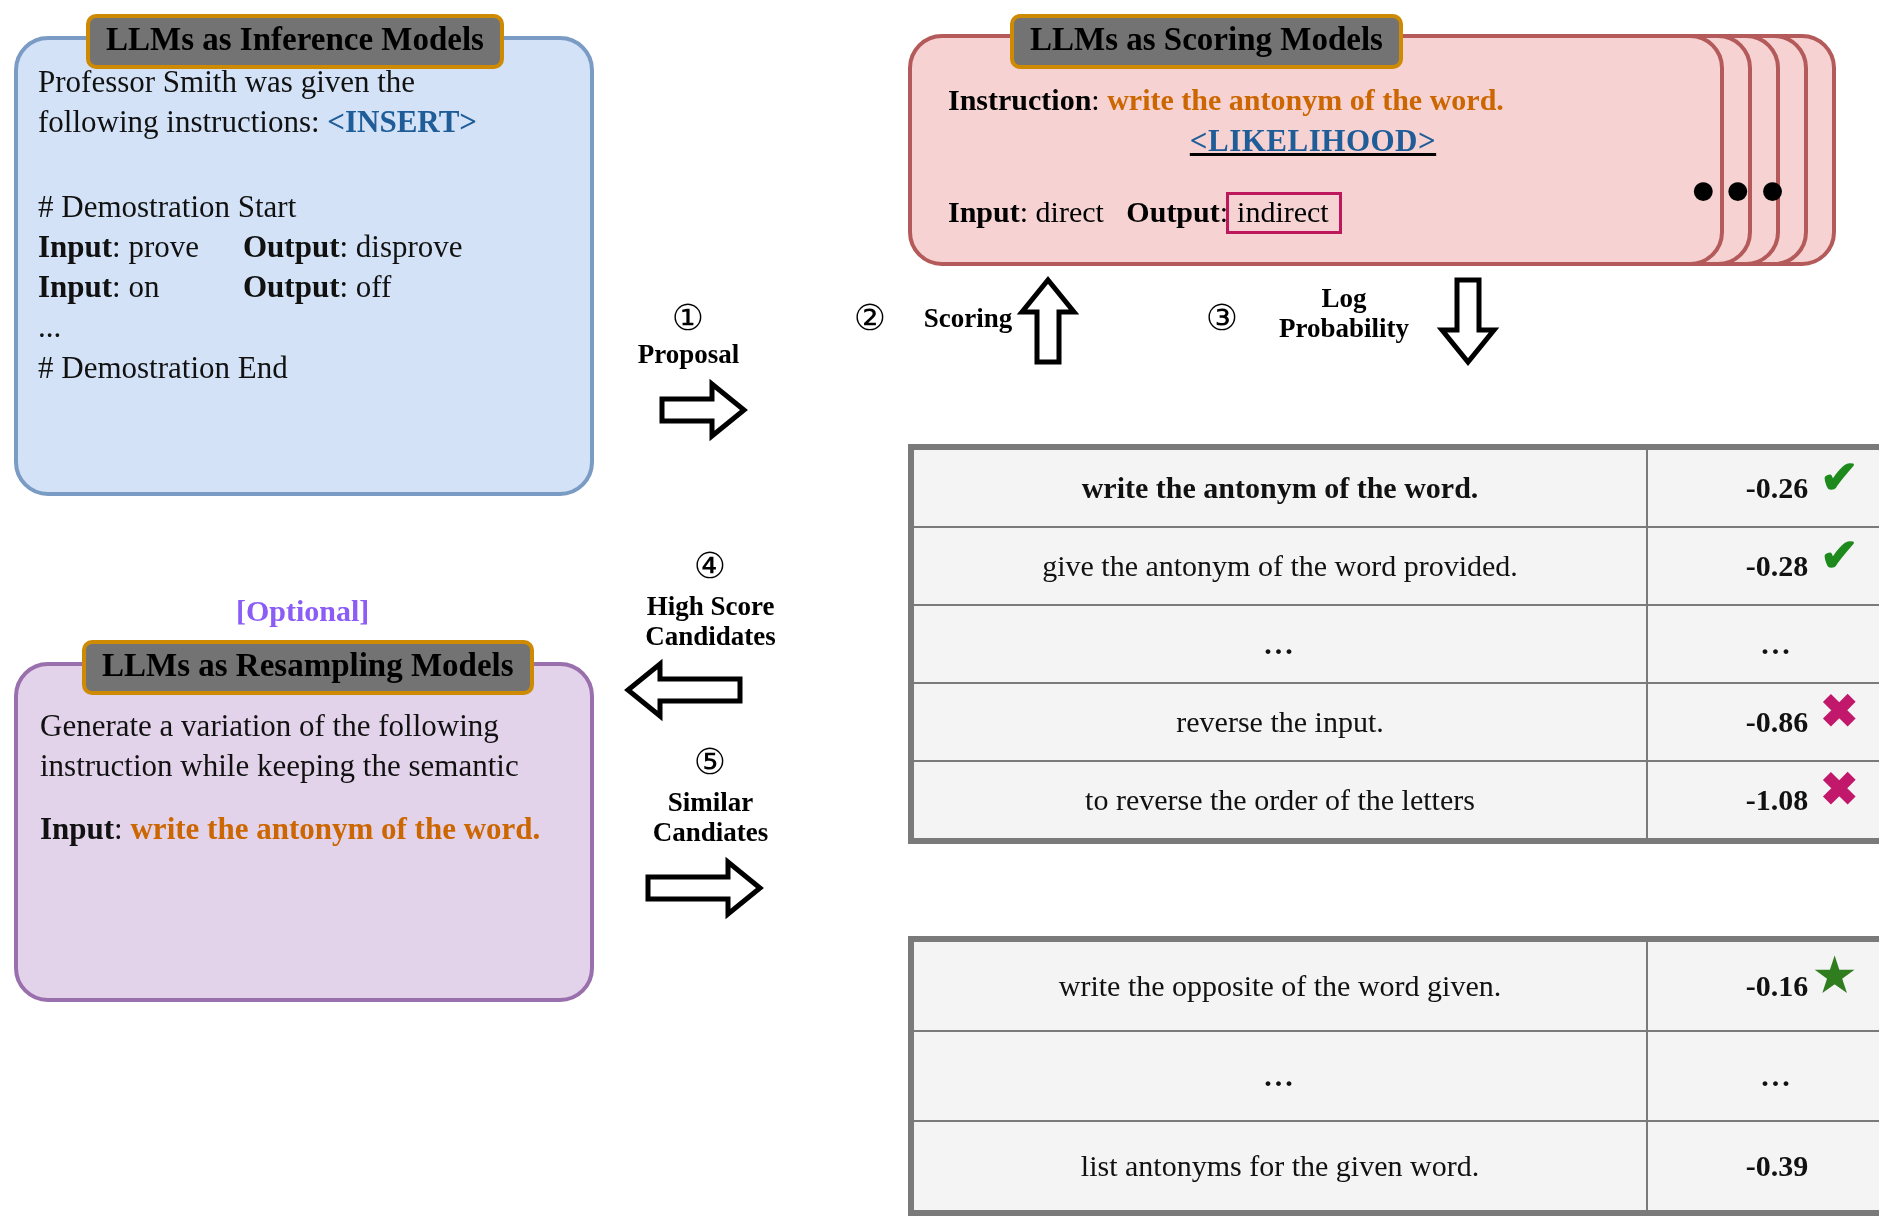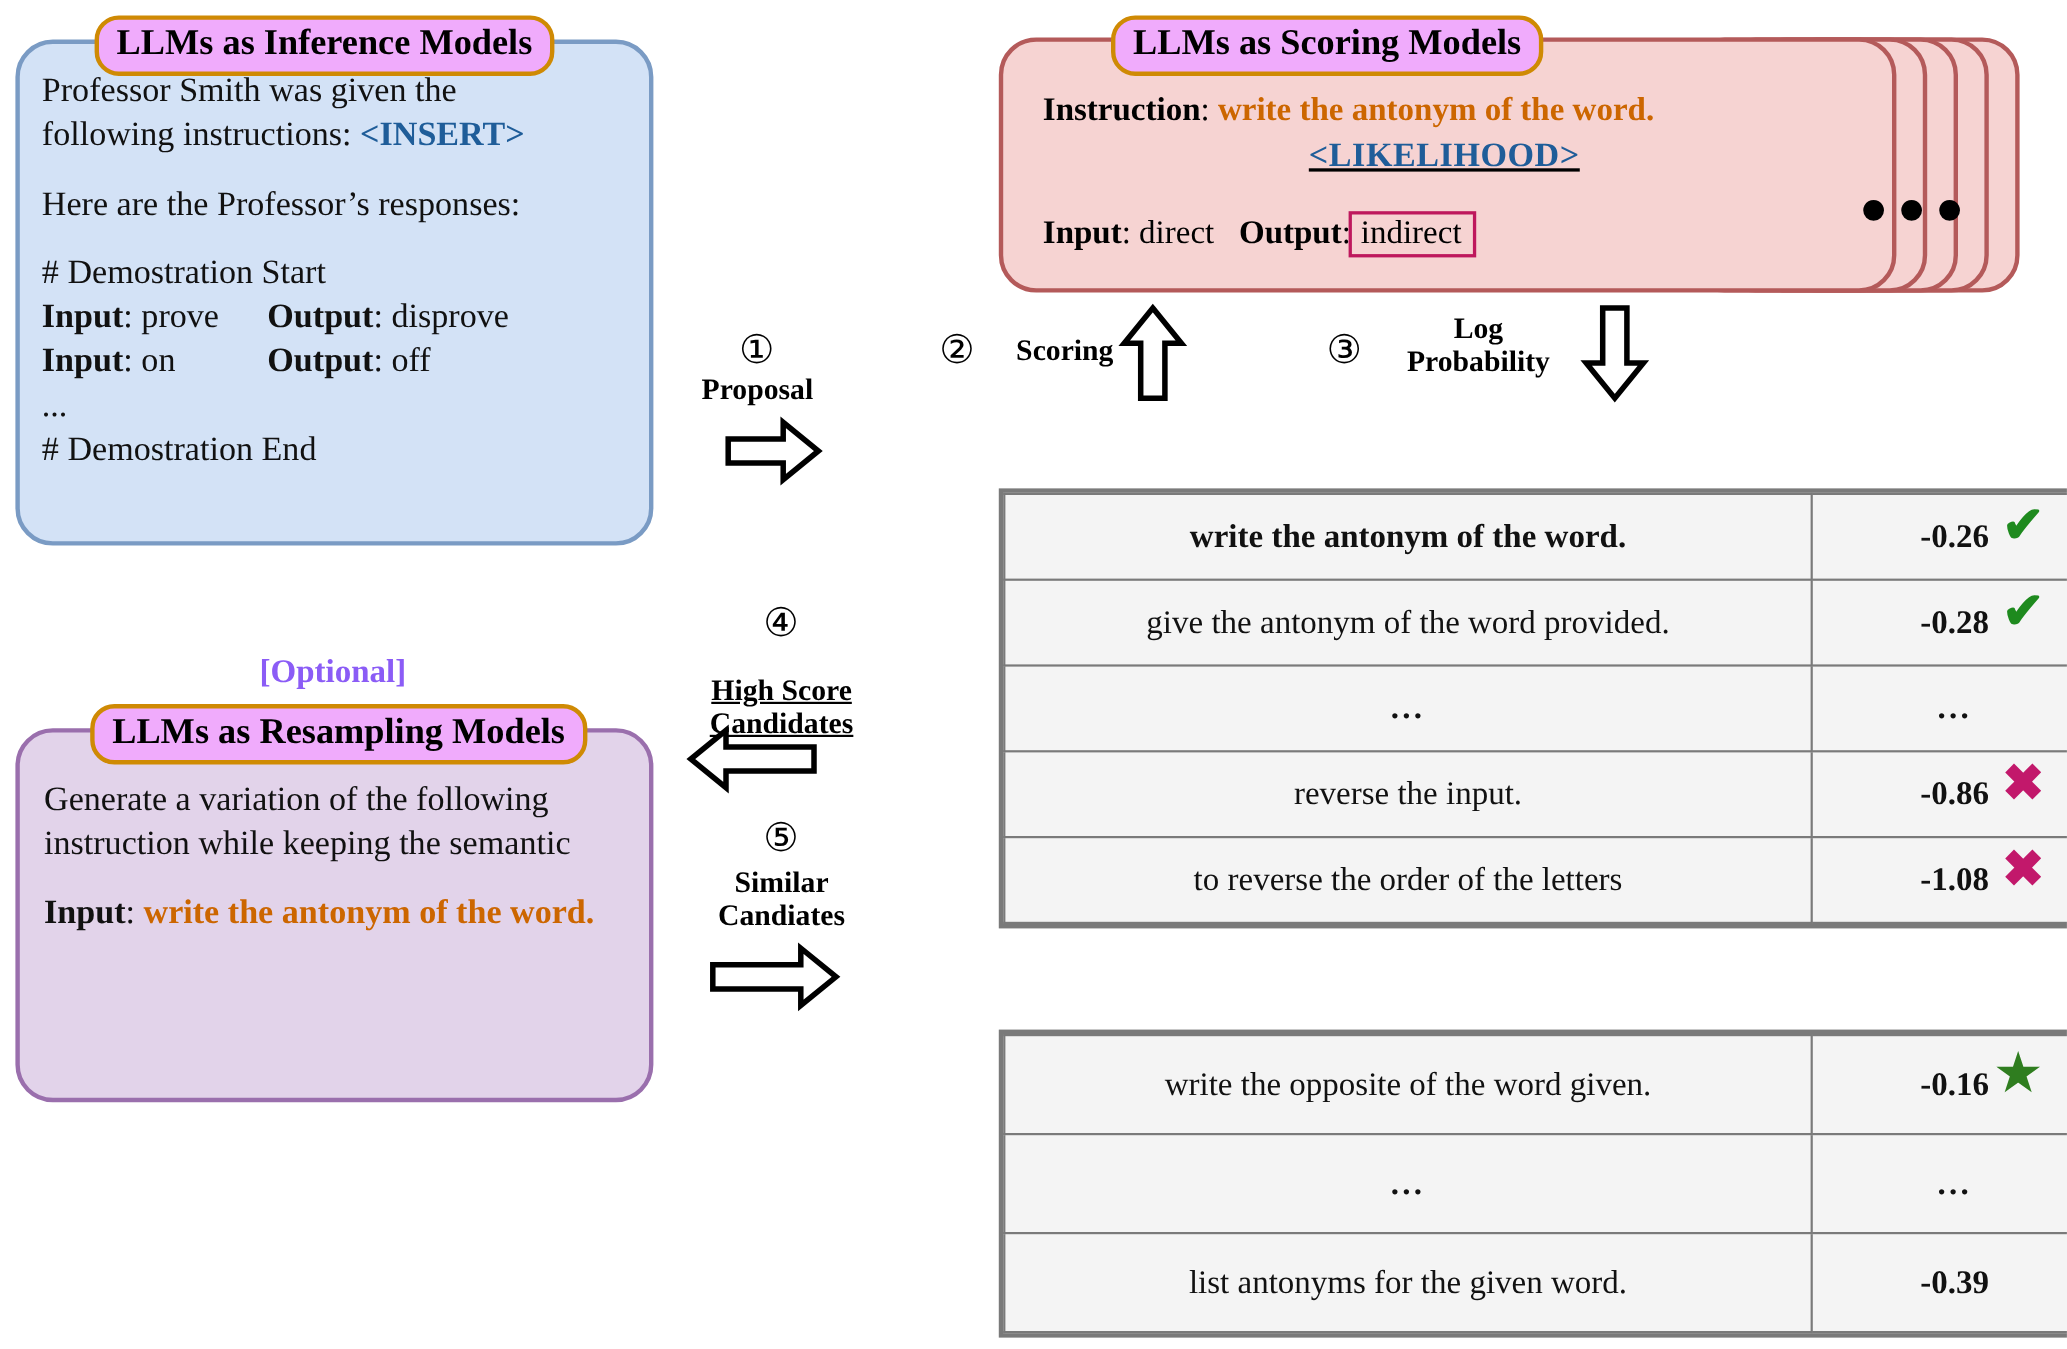--- a/index.html
+++ b/index.html
@@ -11,23 +11,23 @@
   }
   #stage { position: relative; width: 1879px; height: 1226px; }
 
   
   .panel {
     position: absolute;
     border-radius: 34px;
   }
   .panel-title {
     position: absolute;
-    background: #f0abfc;
+    background: #737373;
     border: 4px solid #cf8a04;
-    border-radius: 22px;
+    border-radius: 10px;
     font-weight: bold;
     color: #000;
     text-align: center;
     white-space: nowrap;
     padding: 3px 16px 6px 16px;
     z-index: 30;
     font-size: 33px;
     line-height: 1.15;
   }
 
@@ -172,21 +172,20 @@
   <div class="panel-title" id="inference-title">LLMs as Inference Models</div>
 
   <div class="body-text" id="inference-body">
     <div>
       <span>Professor Smith was given the</span>
     </div>
     <div>
       <span>following instructions: </span><span class="blue-tag">&lt;INSERT&gt;</span>
     </div>
     <div class="gap"></div>
-    <div>Here are the Professor’s responses:</div>
     <div class="gap"></div>
     <div># Demostration Start</div>
     <div class="io-row">
       <span class="inp"><b>Input</b>:
         <span>prove</span></span><b>Output</b>:
       <span>disprove</span>
     </div>
     <div class="io-row">
       <span class="inp"><b>Input</b>:
         <span>on</span></span><b>Output</b>:
@@ -262,21 +261,21 @@
     <div class="step-label">Log</div>
     <div class="step-label">Probability</div>
   </div>
   <svg class="arrow" style="left:1440px; top:278px;" width="56" height="86" viewBox="0 0 56 86">
     <polygon points="17,2 39,2 39,52 54,52 28,84 2,52 17,52" fill="#ffffff" stroke="#000" stroke-width="5"></polygon>
   </svg>
 
   <div class="step" style="left:650px; top:548px; width:120px;">
     <span class="circ-num">④</span>
   </div>
-  <div class="step" style="left:598px; top:613px; width:225px;text-decoration:underline;">
+  <div class="step" style="left:598px; top:592px; width:225px;">
     <div class="step-label">High Score</div>
     <div class="step-label">Candidates</div>
   </div>
   <svg class="arrow" style="left:626px; top:662px;" width="116" height="56" viewBox="0 0 116 56">
     <polygon points="114,17 34,17 34,2 2,28 34,54 34,39 114,39" fill="#ffffff" stroke="#000" stroke-width="5"></polygon>
   </svg>
 
   <div class="step" style="left:650px; top:744px; width:120px;">
     <span class="circ-num">⑤</span>
   </div>

